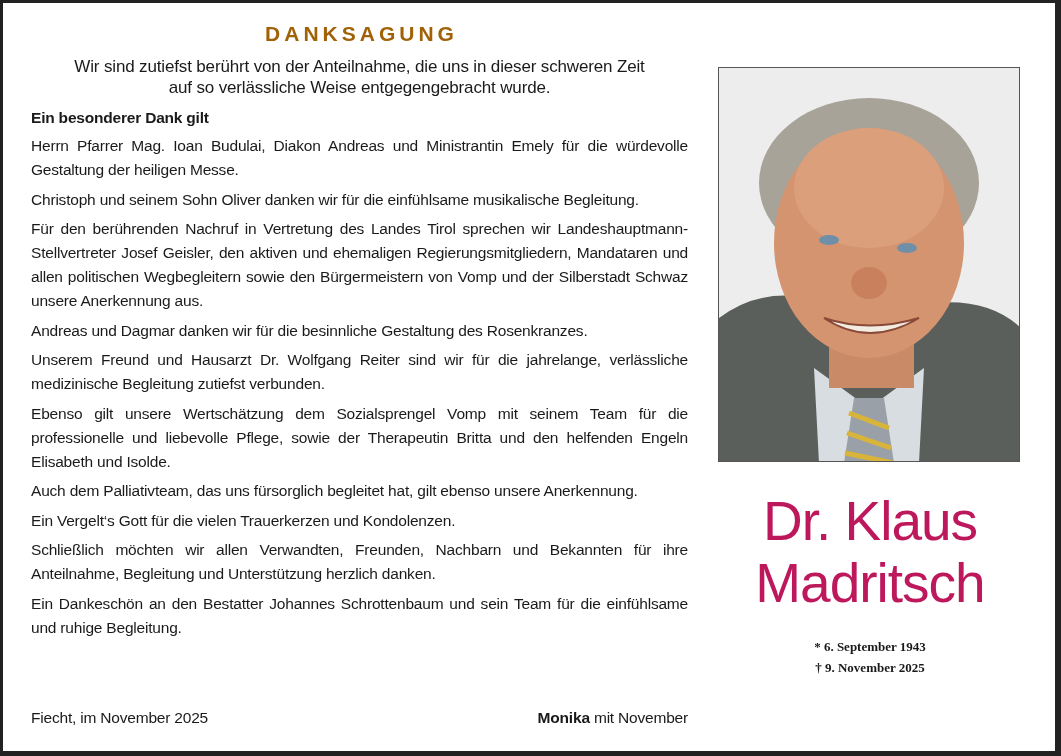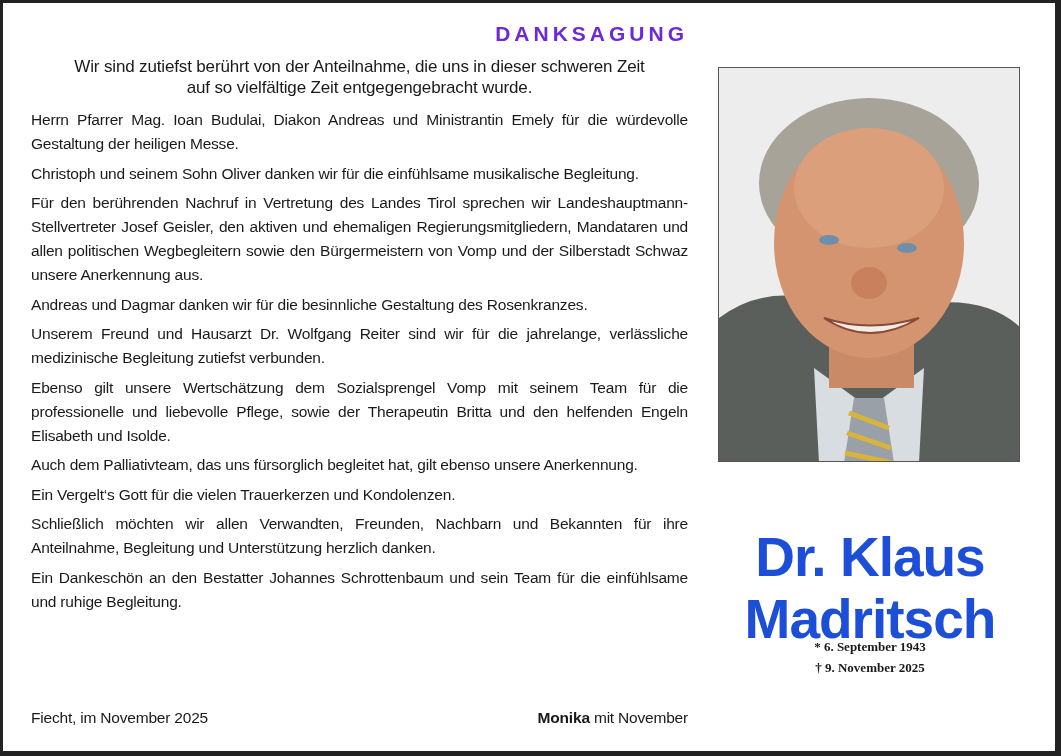--- a/index.html
+++ b/index.html
@@ -7,22 +7,22 @@
     body { position: relative; font-family: "Liberation Sans", "DejaVu Sans", sans-serif; color: #1a1a1a; }
     .frame {
       position: absolute; left: 0; top: 0; width: 1061px; height: 756px;
       border: 3px solid #222222; border-right-width: 6px; border-bottom-width: 5px;
       background: #fff;
     }
     .left {
       position: absolute; left: 31px; top: 22px; width: 657px;
     }
     .title {
-      text-align: right; font-weight: bold; font-size: 21px; letter-spacing: 4px;
-      color: #6d28d9; margin-bottom: 10px; padding-left: 4px;
+      text-align: center; font-weight: bold; font-size: 21px; letter-spacing: 4px;
+      color: #a16207; margin-bottom: 10px; padding-left: 4px;
     }
     .intro {
       text-align: center; font-size: 17px; line-height: 21px; margin-bottom: 10px;
       letter-spacing: -0.15px;
     }
     .sub {
       font-weight: bold; font-size: 15.5px; line-height: 20px; margin-bottom: 6px; letter-spacing: -0.2px;
     }
     .para {
       font-size: 15.5px; line-height: 24px; text-align: justify; margin-bottom: 5.5px;
@@ -32,39 +32,40 @@
       position: absolute; left: 31px; top: 709px; width: 657px;
       display: flex; justify-content: space-between; font-size: 15.5px; letter-spacing: -0.2px;
     }
     .footer b { font-weight: bold; }
     .photo {
       position: absolute; left: 718px; top: 67px; width: 302px; height: 395px;
       border: 1px solid #555; background: #eeeeee; overflow: hidden;
     }
     .name {
       position: absolute; left: 700px; top: 490px; width: 340px; text-align: center;
-      font-family: "Liberation Sans", "DejaVu Sans", sans-serif; font-weight: bold;
-      font-size: 55px; line-height: 62px; color: #1d4ed8; letter-spacing: -1px; margin-top: 36px;
+      font-family: "Liberation Sans", "DejaVu Sans", sans-serif; font-weight: normal;
+      font-size: 55px; line-height: 62px; color: #be185d; letter-spacing: -1px;
     }
     .dates {
       position: absolute; left: 700px; top: 636px; width: 340px; text-align: center;
       font-family: "Liberation Serif", "DejaVu Serif", serif; font-weight: bold; font-size: 13px; line-height: 21px;
     }
   </style>
 </head>
 <body>
 
 <div class="frame"></div>
 
 <div class="left">
   <div class="title">DANKSAGUNG</div>
   <div class="intro">
     <div>Wir sind zutiefst berührt von der Anteilnahme, die uns in dieser schweren Zeit</div>
-    <div>auf so vielfältige Zeit entgegengebracht wurde.</div>
+    <div>auf so verlässliche Weise entgegengebracht wurde.</div>
   </div>
+  <div class="sub">Ein besonderer Dank gilt</div>
   <p class="para">Herrn Pfarrer Mag. Ioan Budulai, Diakon Andreas und Ministrantin Emely für die würdevolle Gestaltung der heiligen Messe.</p>
   <p class="para">Christoph und seinem Sohn Oliver danken wir für die einfühlsame musikalische Begleitung.</p>
   <p class="para">Für den berührenden Nachruf in Vertretung des Landes Tirol sprechen wir Landeshauptmann-Stellvertreter Josef Geisler, den aktiven und ehemaligen Regierungsmitgliedern, Mandataren und allen politischen Wegbegleitern sowie den Bürgermeistern von Vomp und der Silberstadt Schwaz unsere Anerkennung aus.</p>
   <p class="para">Andreas und Dagmar danken wir für die besinnliche Gestaltung des Rosenkranzes.</p>
   <p class="para">Unserem Freund und Hausarzt Dr. Wolfgang Reiter sind wir für die jahrelange, verlässliche medizinische Begleitung zutiefst verbunden.</p>
   <p class="para">Ebenso gilt unsere Wertschätzung dem Sozialsprengel Vomp mit seinem Team für die professionelle und liebevolle Pflege, sowie der Therapeutin Britta und den helfenden Engeln Elisabeth und Isolde.</p>
   <p class="para">Auch dem Palliativteam, das uns fürsorglich begleitet hat, gilt ebenso unsere Anerkennung.</p>
   <p class="para">Ein Vergelt‘s Gott für die vielen Trauerkerzen und Kondolenzen.</p>
   <p class="para">Schließlich möchten wir allen Verwandten, Freunden, Nachbarn und Bekannten für ihre Anteilnahme, Begleitung und Unterstützung herzlich danken.</p>
   <p class="para">Ein Dankeschön an den Bestatter Johannes Schrottenbaum und sein Team für die einfühlsame und ruhige Begleitung.</p>

